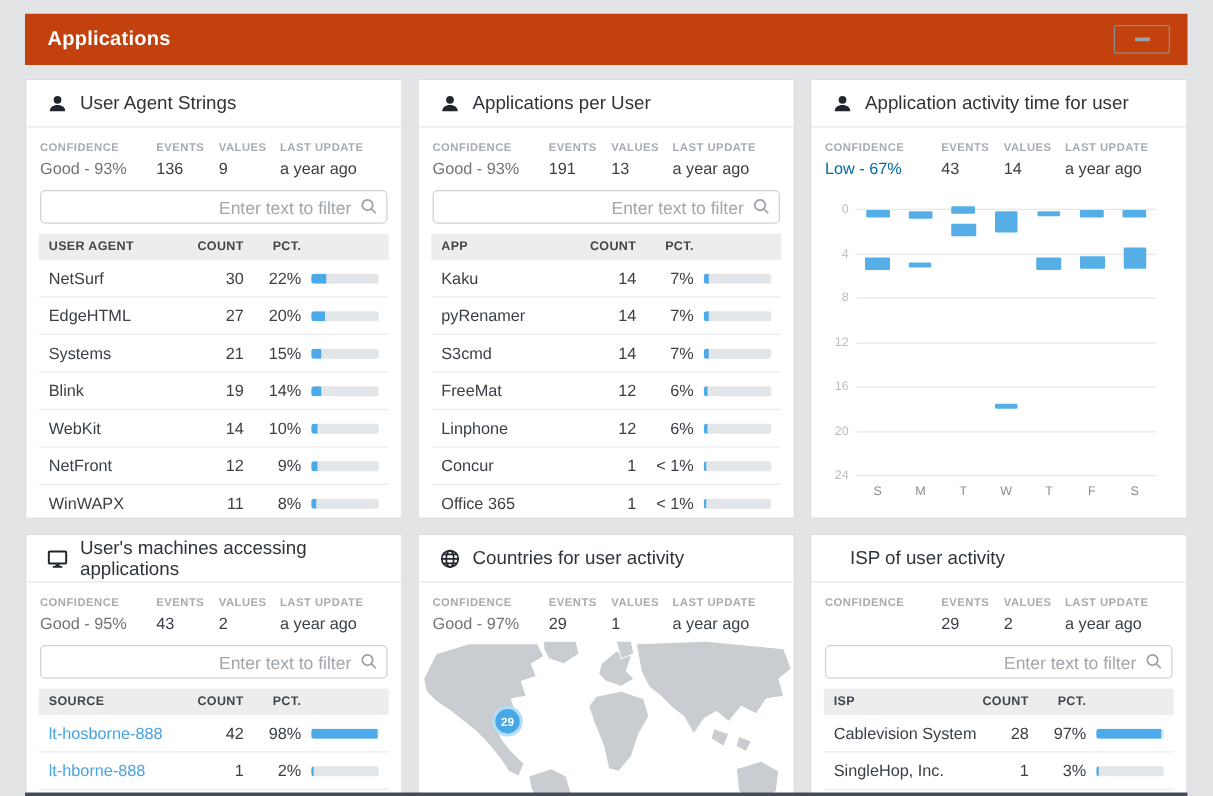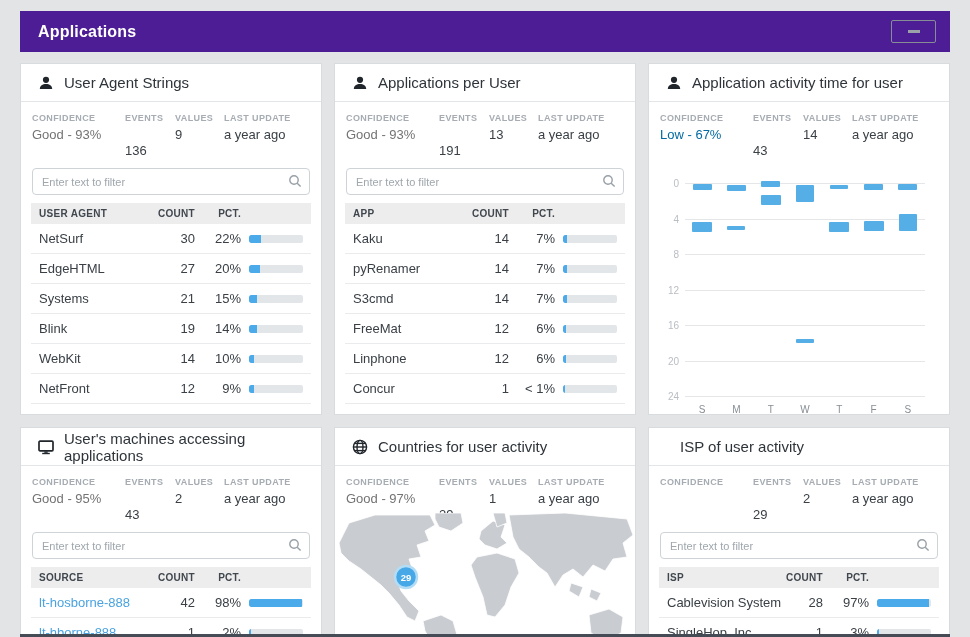--- a/index.html
+++ b/index.html
@@ -2,50 +2,50 @@
 <html><head>
 <meta charset="utf-8">
 <style>
   * { margin:0; padding:0; box-sizing:border-box; }
   html,body { width:970px; height:637px; }
   body { font-family:"Liberation Sans", sans-serif; background:#e3e4e6; }
   #screen { position:relative; width:970px; height:637px; overflow:hidden; }
 
   
   .appbar { position:absolute; left:20px; top:11px; width:930px; height:41px;
-            background:#4c1d95; display:flex; align-items:center; padding:0 14px 0 18px; }
+            background:#c2410c; display:flex; align-items:center; padding:0 14px 0 18px; }
   .appbar h1 { color:#fff; font-size:16px; font-weight:bold; letter-spacing:.2px; }
   .appbar .spacer { flex:1; }
   .min-btn { width:45px; height:23px; border:1px solid #868d95; border-radius:2px;
              display:flex; align-items:center; justify-content:center; cursor:pointer; background:transparent; }
   .min-btn .dash { width:12px; height:3px; background:#9aa1a8; }
 
   
   .panels { position:absolute; left:20px; top:63px; display:grid;
             grid-template-columns:302px 302px 302px; grid-template-rows:352px 400px; gap:12px 12px; }
   .panel { background:#fff; border:1px solid #d9dcdf; position:relative; overflow:hidden; }
 
   .p-head { height:38px; border-bottom:1px solid #e3e6e8; display:flex; align-items:center;
             padding-left:17px; }
   .p-head .picon { width:16px; height:16px; margin-right:10px; display:inline-flex; }
   .p-head h2 { font-size:15px; font-weight:normal; color:#2e343a; }
   .p-head.no-icon { padding-left:31px; }
 
   .p-stats { display:flex; padding:11px 11px 0 11px; }
   .stat { display:flex; flex-direction:column; }
-  .st-conf { width:93px; } .st-events { width:50px;gap:16px; } .st-values { width:49px; } .st-last { flex:1; }
+  .st-conf { width:93px; } .st-events { width:50px; } .st-values { width:49px; } .st-last { flex:1; }
   .slabel { font-size:9px; font-weight:bold; letter-spacing:.4px; color:#a6acb2; }
   .sval { font-size:13px; color:#3a4046; margin-top:4px; }
   .conf-good { color:#737373; }
   .conf-low  { color:#0369a1; }
 
   .p-filter { position:relative; margin:10px 11px 0 11px; }
   .p-filter input { width:100%; height:27px; border:1px solid #ced3d7; border-radius:4px;
-                    padding:0 28px 0 9px; font-size:11px; color:#3a4046; outline:none;
-                    font-family:"Liberation Sans", sans-serif; }
+                    padding:0 28px 0 9px; font-size:14px; color:#3a4046; outline:none;
+                    font-family:"Liberation Sans", sans-serif;text-align:right; }
   .p-filter input::placeholder { color:#9fa6ac; }
   .p-filter .sicon { position:absolute; right:8px; top:6px; width:14px; height:14px; cursor:pointer; }
 
   .thead { margin:8px 10px 0 10px; background:#ededee; height:21px; display:flex; align-items:center;
            padding:0 8px; font-size:10px; font-weight:bold; letter-spacing:.3px; color:#40474d;justify-content:center; }
   .tbody { margin:0 10px; }
   .trow { height:30px; display:flex; align-items:center; padding:0 8px;
           border-bottom:1px solid #e9ebed; font-size:13px; color:#3a4046; }
   .cn { flex:1; white-space:nowrap; overflow:hidden; }
   .cn.link { color:#4aa3e0; cursor:pointer; }

